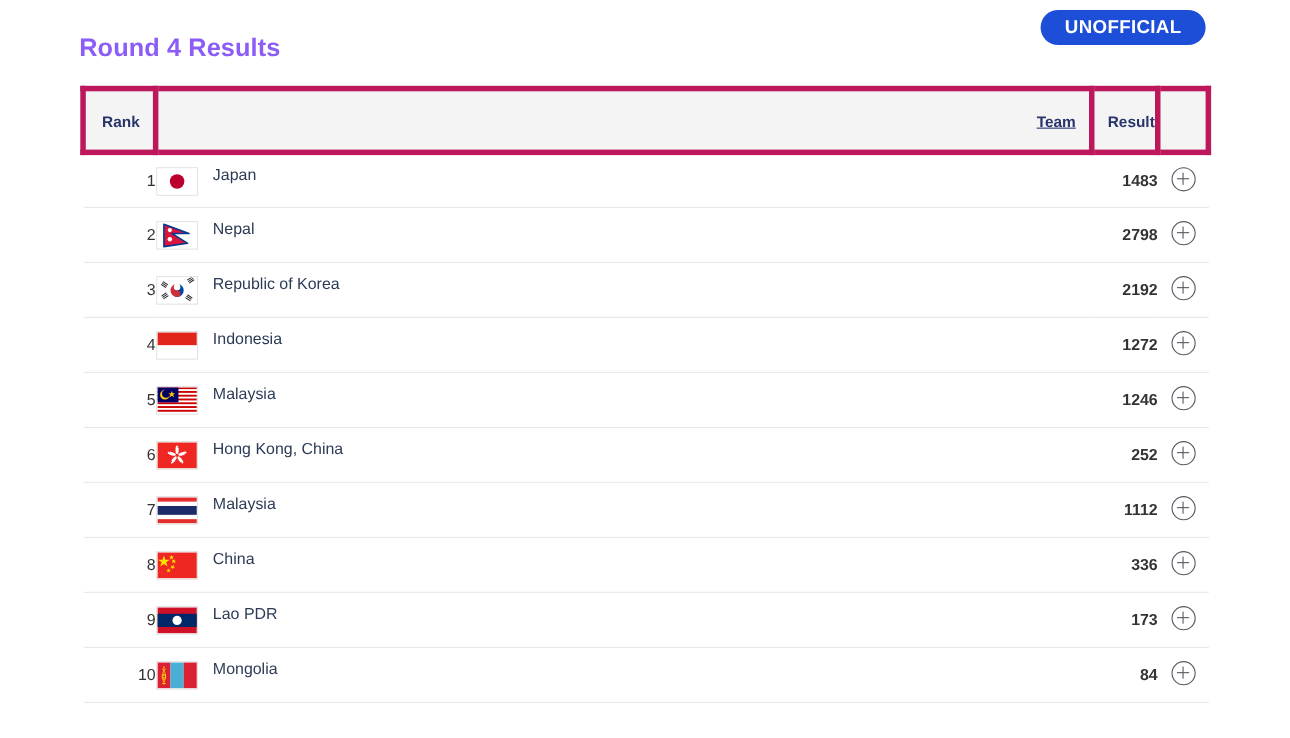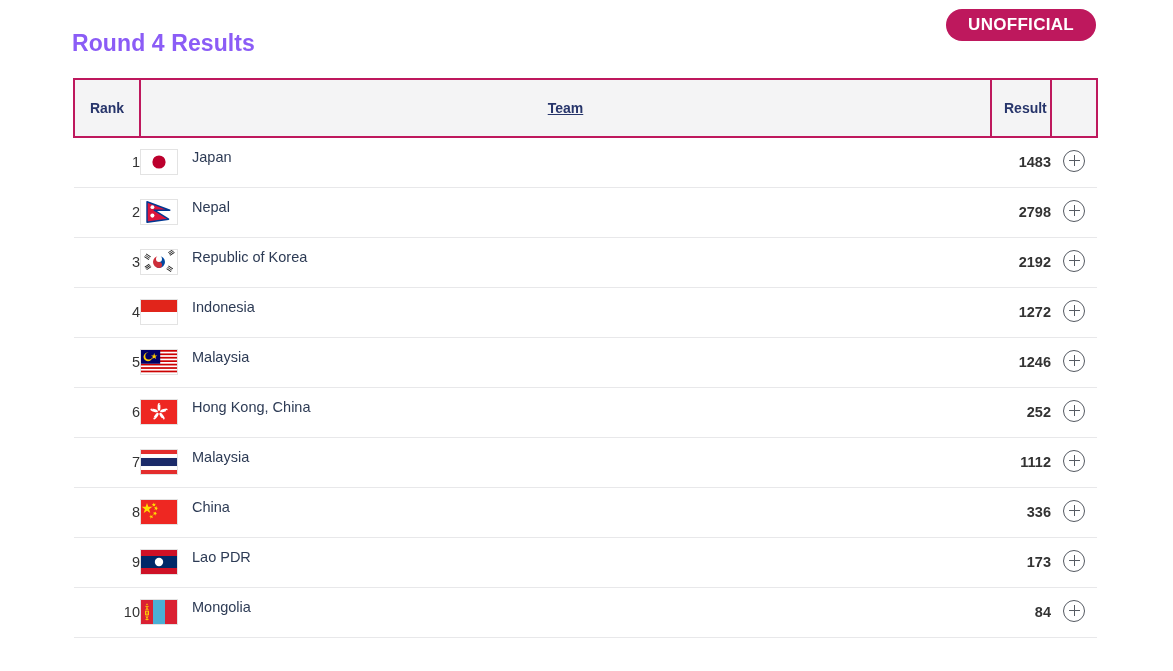--- a/index.html
+++ b/index.html
@@ -17,21 +17,21 @@
     width: 1173px;
     height: 671px;
     background: #ffffff;
   }
 
   
   .badge {
     position: absolute;
     top: 9px;
     right: 77px;
-    background: #be185d;
+    background: #1d4ed8;
     color: #ffffff;
     font-size: 17px;
     font-weight: 700;
     letter-spacing: 0.3px;
     padding: 7px 22px 8px 22px;
     border-radius: 18px;
     line-height: 1;
     white-space: nowrap;
   }
 
@@ -54,28 +54,28 @@
     top: 78px;
     width: 1023px;
   }
   table.results {
     width: 100%;
     border-collapse: collapse;
     table-layout: fixed;
   }
   table.results thead th {
     background: #f4f4f5;
-    border: 2px solid #be185d;
+    border: 5px solid #be185d;
     color: #27356b;
     font-size: 14px;
     font-weight: 700;
     height: 58px;
     padding: 0 12px;
     vertical-align: middle;
-    text-align: center;
+    text-align: right;
   }
   th.col-rank { width: 66px; text-align: right; padding-right: 14px; }
   th.col-team { width: 851px; text-decoration: underline; }
   th.col-result { width: 60px; text-align: right; padding-right: 12px; }
   th.col-action { width: 46px; }
 
   table.results tbody td {
     border-bottom: 1px solid #e8e8ea;
     height: 50px;
     padding: 0;

